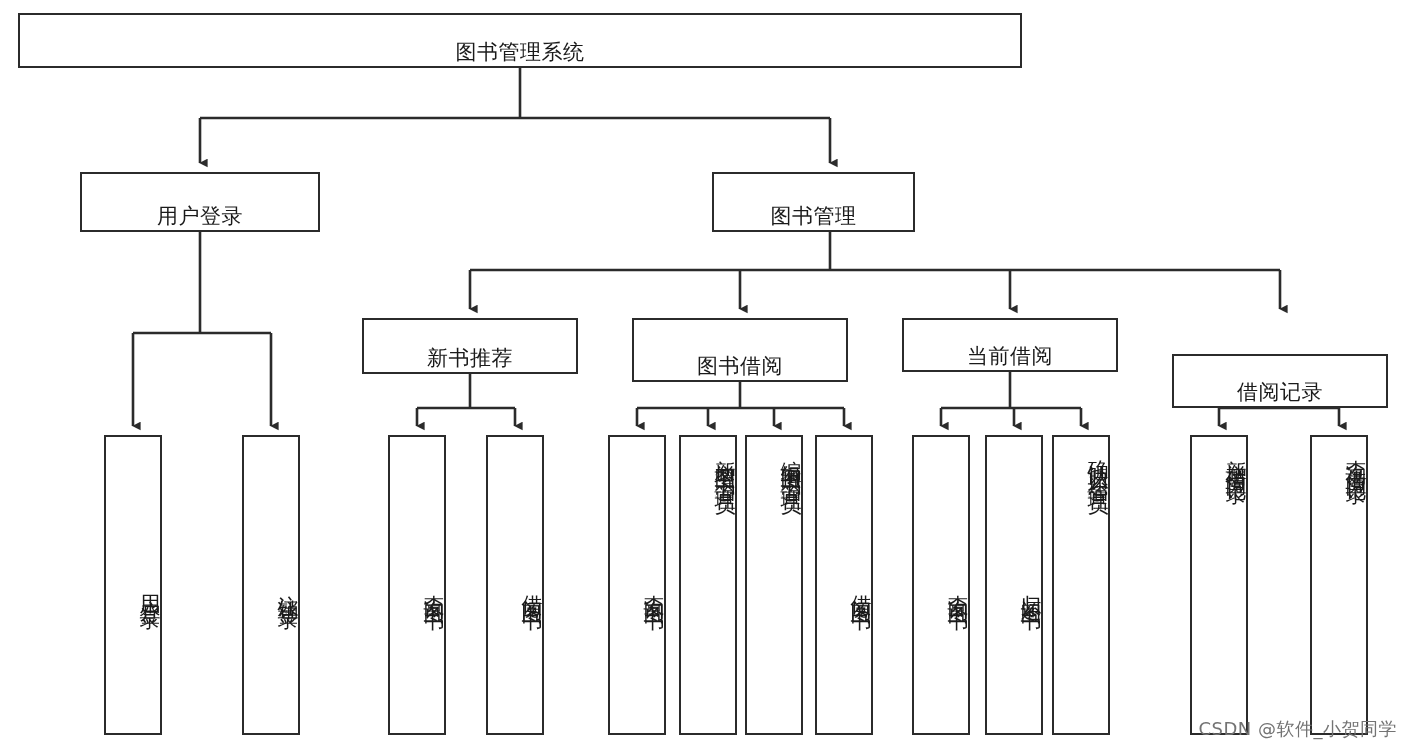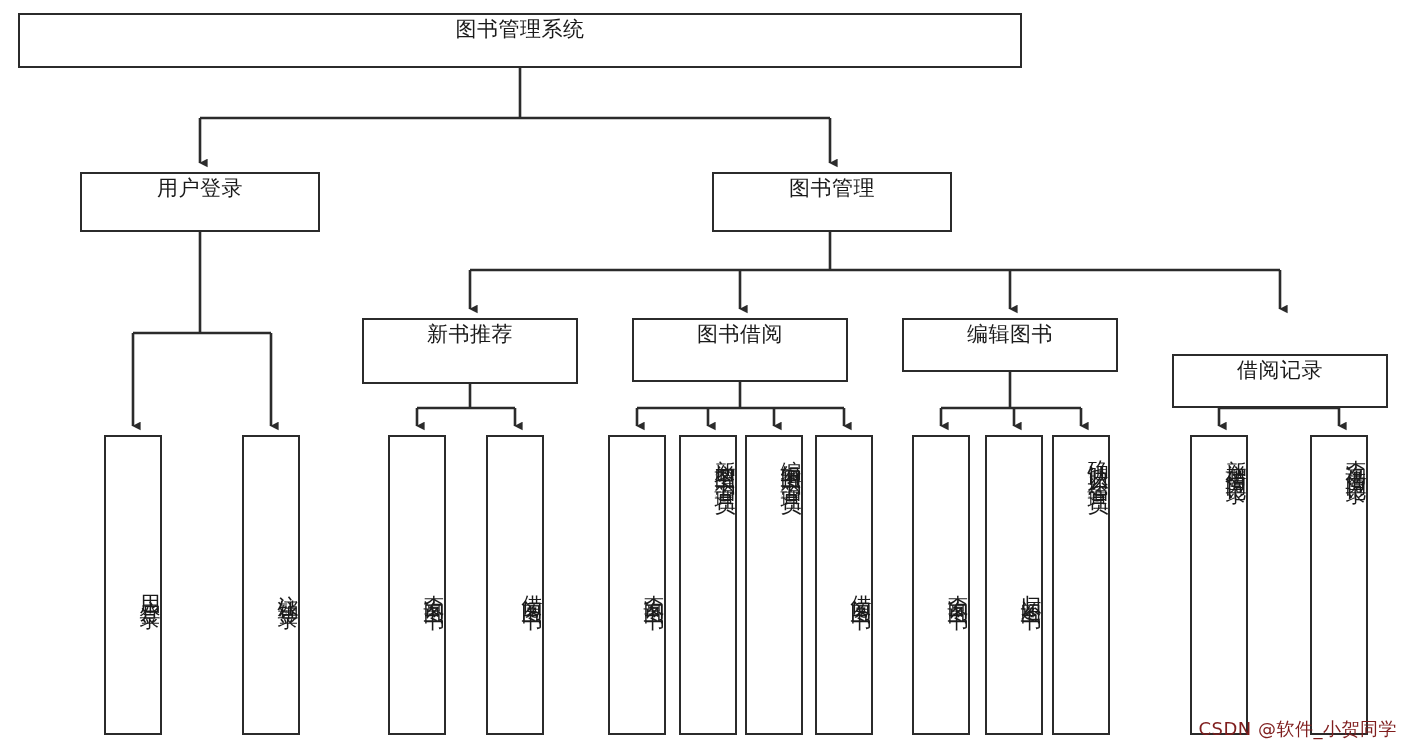--- a/index.html
+++ b/index.html
@@ -24,21 +24,21 @@
     width: 1405px;
     height: 747px;
     pointer-events: none;
   }
   .node {
     position: absolute;
     box-sizing: border-box;
     background: #ffffff;
     border: 2px solid #2b2b2b;
     display: flex;
-    align-items: flex-start;
+    align-items: flex-end;
     justify-content: center;
     color: #1a1a1a;
   }
   .node.level-0,
   .node.level-1,
   .node.level-2 {
     font-size: 21px;
     letter-spacing: 0.5px;
   }
   .node.leaf {
@@ -59,21 +59,21 @@
     white-space: nowrap;
   }
   .node.leaf .node-label {
     line-height: 1.0;
   }
   #watermark {
     position: absolute;
     right: 8px;
     bottom: 6px;
     font-size: 18px;
-    color: #7f1d1d;
+    color: #737373;
     letter-spacing: 0.5px;
     white-space: nowrap;
     user-select: none;
   }
 </style>
 </head>
 <body>
 
 <div id="canvas">
 
@@ -120,31 +120,31 @@
       </g>
   </svg>
 
   <div id="nodes">
       <div class="node level-0" style="left: 18px; top: 13px; width: 1004px; height: 55px;">
         <span class="node-label">图书管理系统</span>
       </div>
       <div class="node level-1" style="left: 80px; top: 172px; width: 240px; height: 60px;">
         <span class="node-label">用户登录</span>
       </div>
-      <div class="node level-1" style="left: 712px; top: 172px; width: 240px; height: 60px;">
+      <div class="node level-1" style="left: 712px; top: 172px; width: 203px; height: 60px;">
         <span class="node-label">图书管理</span>
       </div>
-      <div class="node level-2" style="left: 362px; top: 318px; width: 216px; height: 66px;">
+      <div class="node level-2" style="left: 362px; top: 318px; width: 216px; height: 56px;">
         <span class="node-label">新书推荐</span>
       </div>
       <div class="node level-2" style="left: 632px; top: 318px; width: 216px; height: 64px;">
         <span class="node-label">图书借阅</span>
       </div>
       <div class="node level-2" style="left: 902px; top: 318px; width: 216px; height: 54px;">
-        <span class="node-label">编辑图书</span>
+        <span class="node-label">当前借阅</span>
       </div>
       <div class="node level-2" style="left: 1172px; top: 318px; width: 216px; height: 54px; margin-top: 36px;">
         <span class="node-label">借阅记录</span>
       </div>
       <div class="node level-3 leaf" style="left: 104px; top: 435px; width: 58px; height: 300px;">
         <span class="node-label">用户登录</span>
       </div>
       <div class="node level-3 leaf" style="left: 242px; top: 435px; width: 58px; height: 300px;">
         <span class="node-label">注销登录</span>
       </div>

